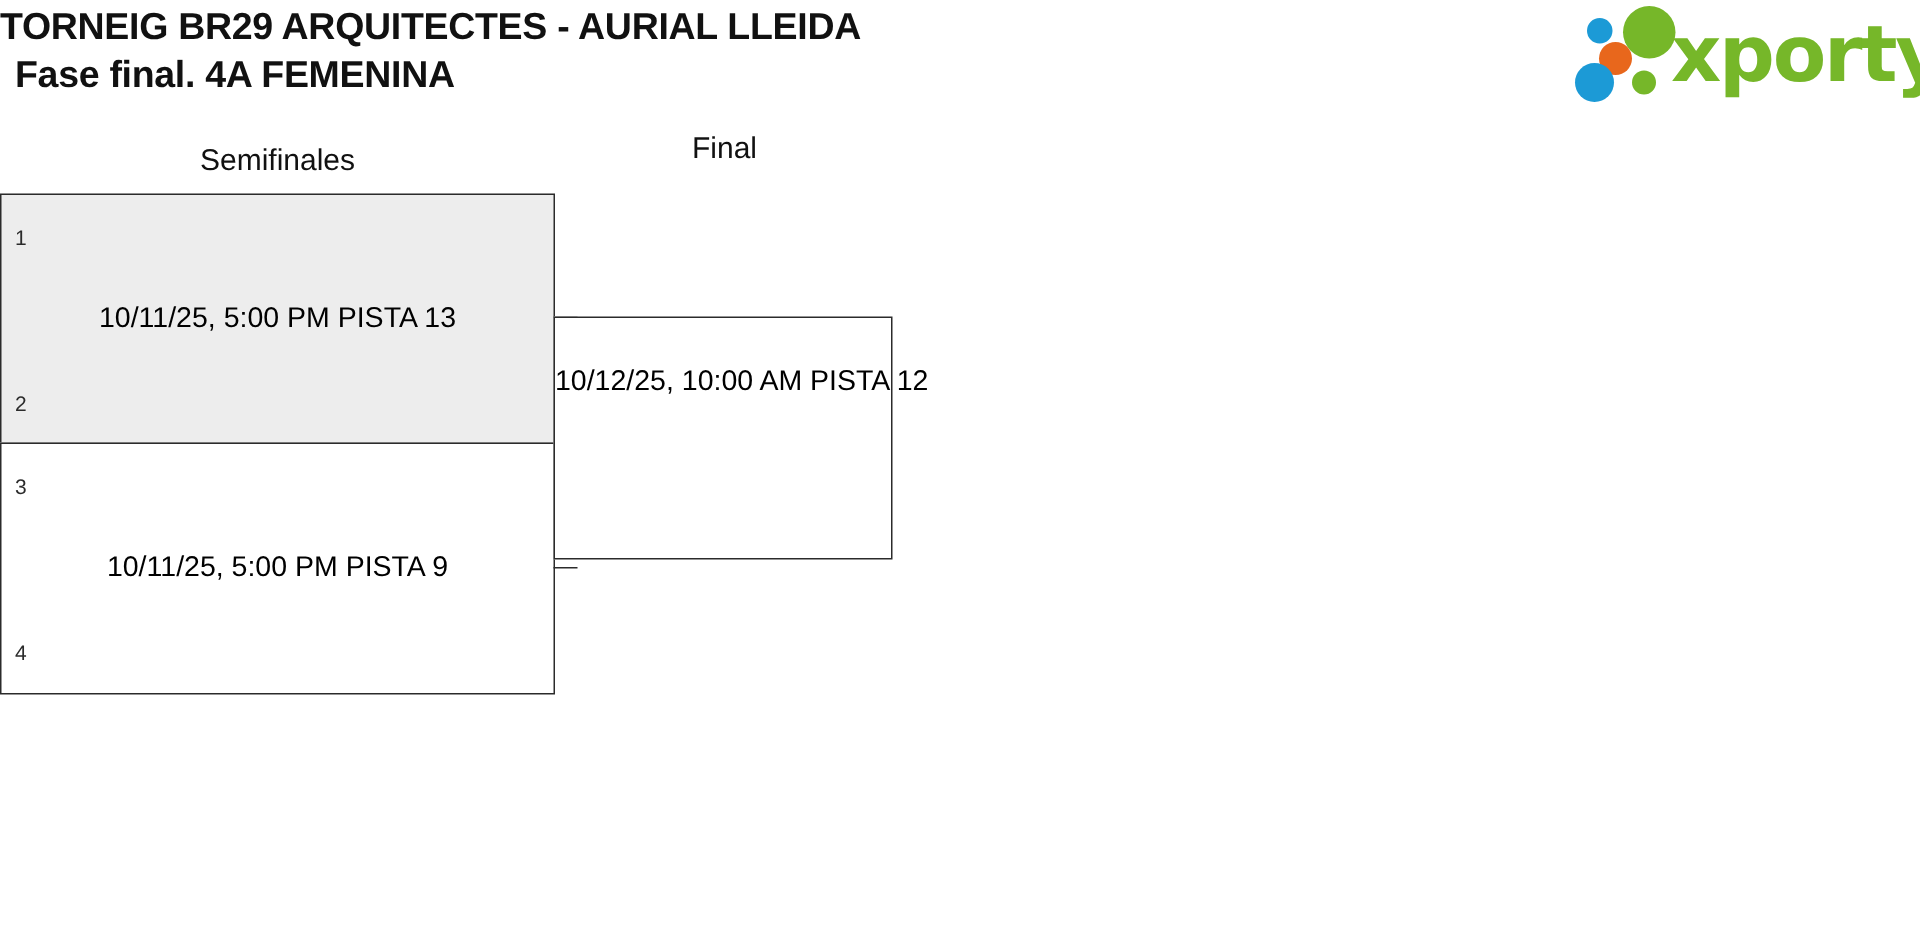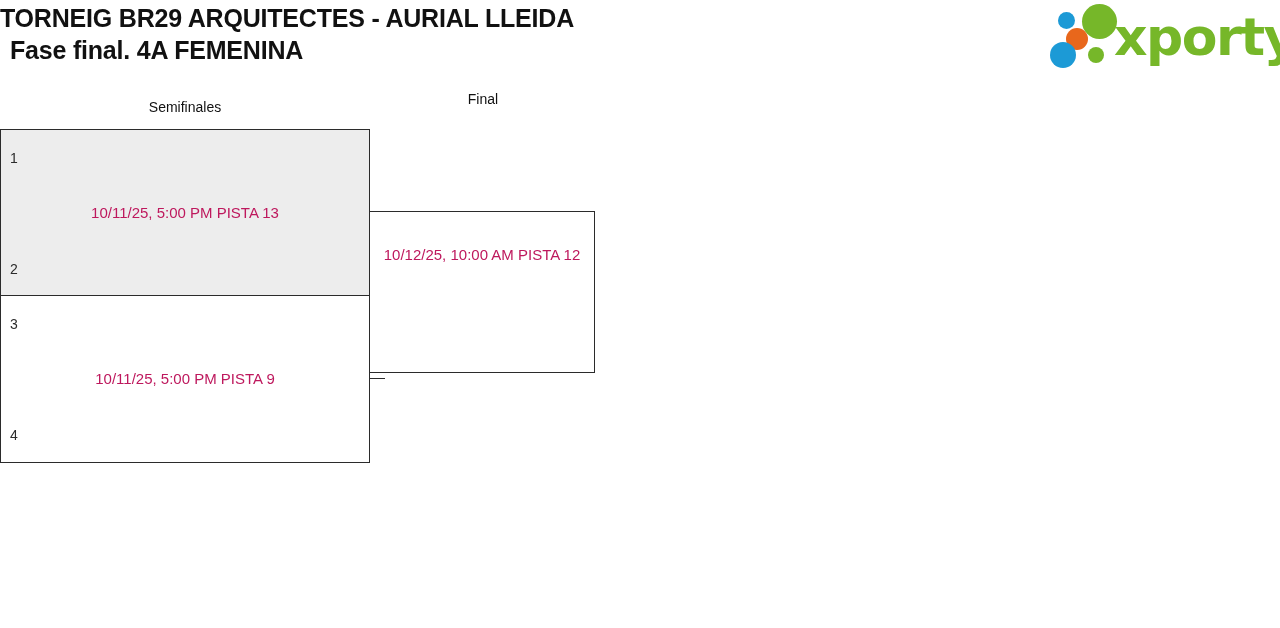--- a/index.html
+++ b/index.html
@@ -87,21 +87,21 @@
   
   .bracket {
     position: absolute;
     left: 0;
     top: 0;
     width: 1280px;
     height: 628px;
   }
   .round-header {
     position: absolute;
-    font-size: 14px;
+    font-size: 20px;
     font-weight: normal;
     color: #111111;
     text-align: center;
     line-height: 22px;
   }
   .round-header-semis { left: 0px;   top: 96px; width: 370px; }
   .round-header-final { left: 370px; top: 88px; width: 226px; }
 
   .match {
     position: absolute;
@@ -130,22 +130,22 @@
     white-space: nowrap;
   }
   .seed-top    { top: 19px; }
   .seed-bottom { top: 130px; }
 
   .match-info {
     position: absolute;
     left: 0;
     width: 100%;
     text-align: center;
-    font-size: 15px;
-    color: #be185d;
+    font-size: 19px;
+    color: #000000;
     line-height: 18px;
     white-space: nowrap;
   }
   .match-info-sf    { top: 74px; }
   .match-info-final { top: 34px; }
 
   .connector {
     position: absolute;
     height: 0;
     border-top: 1px solid #2b2b2b;

